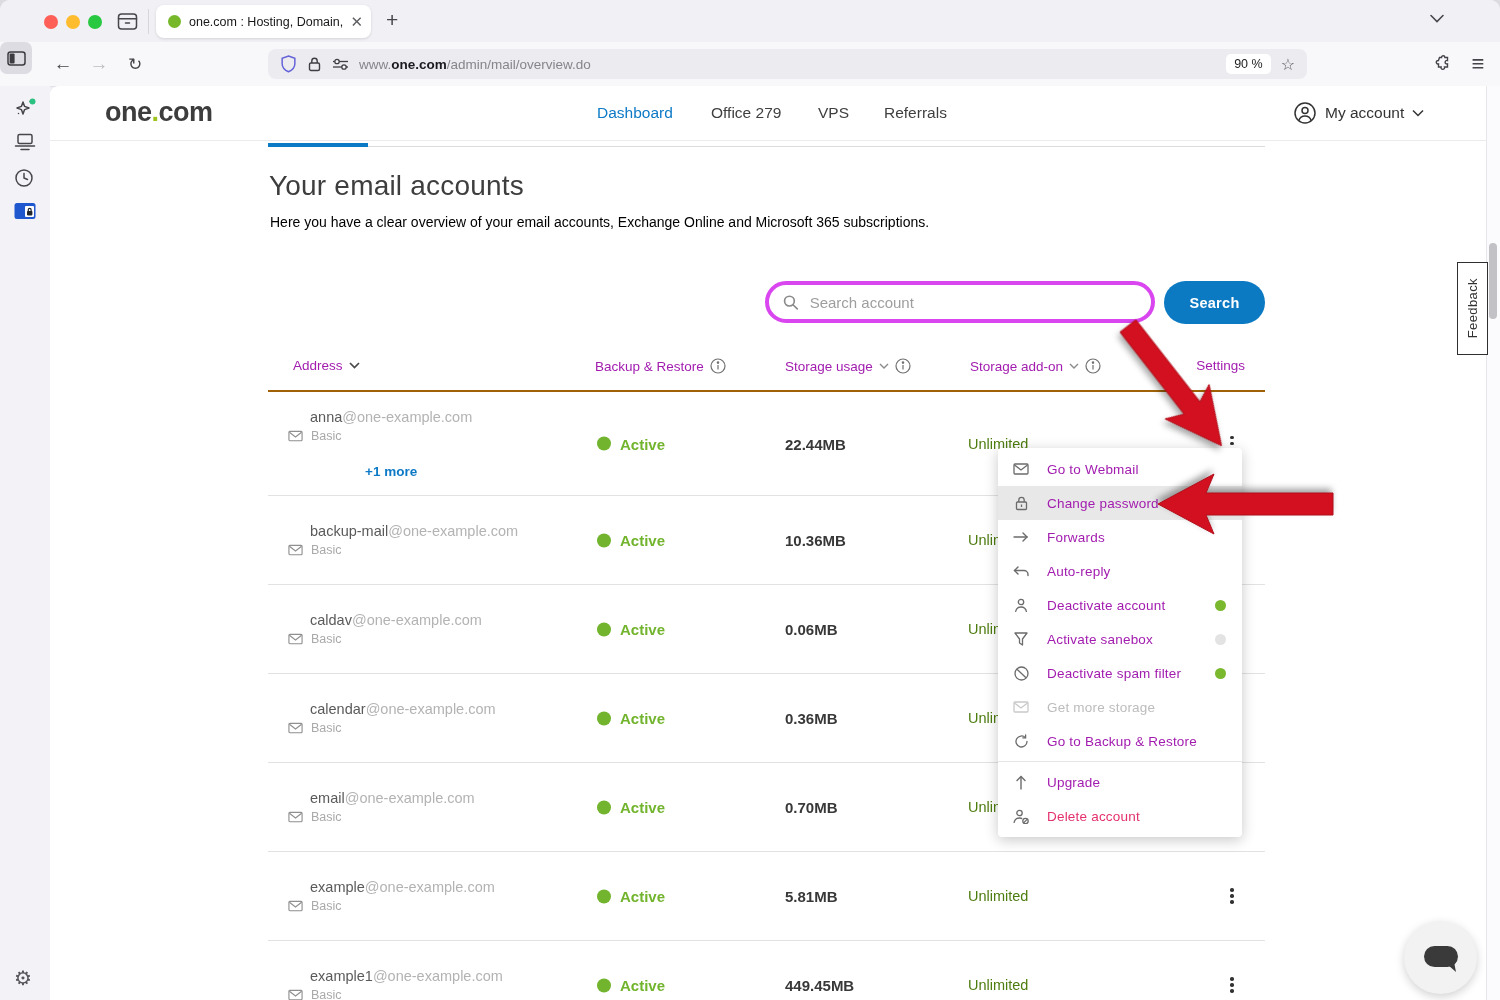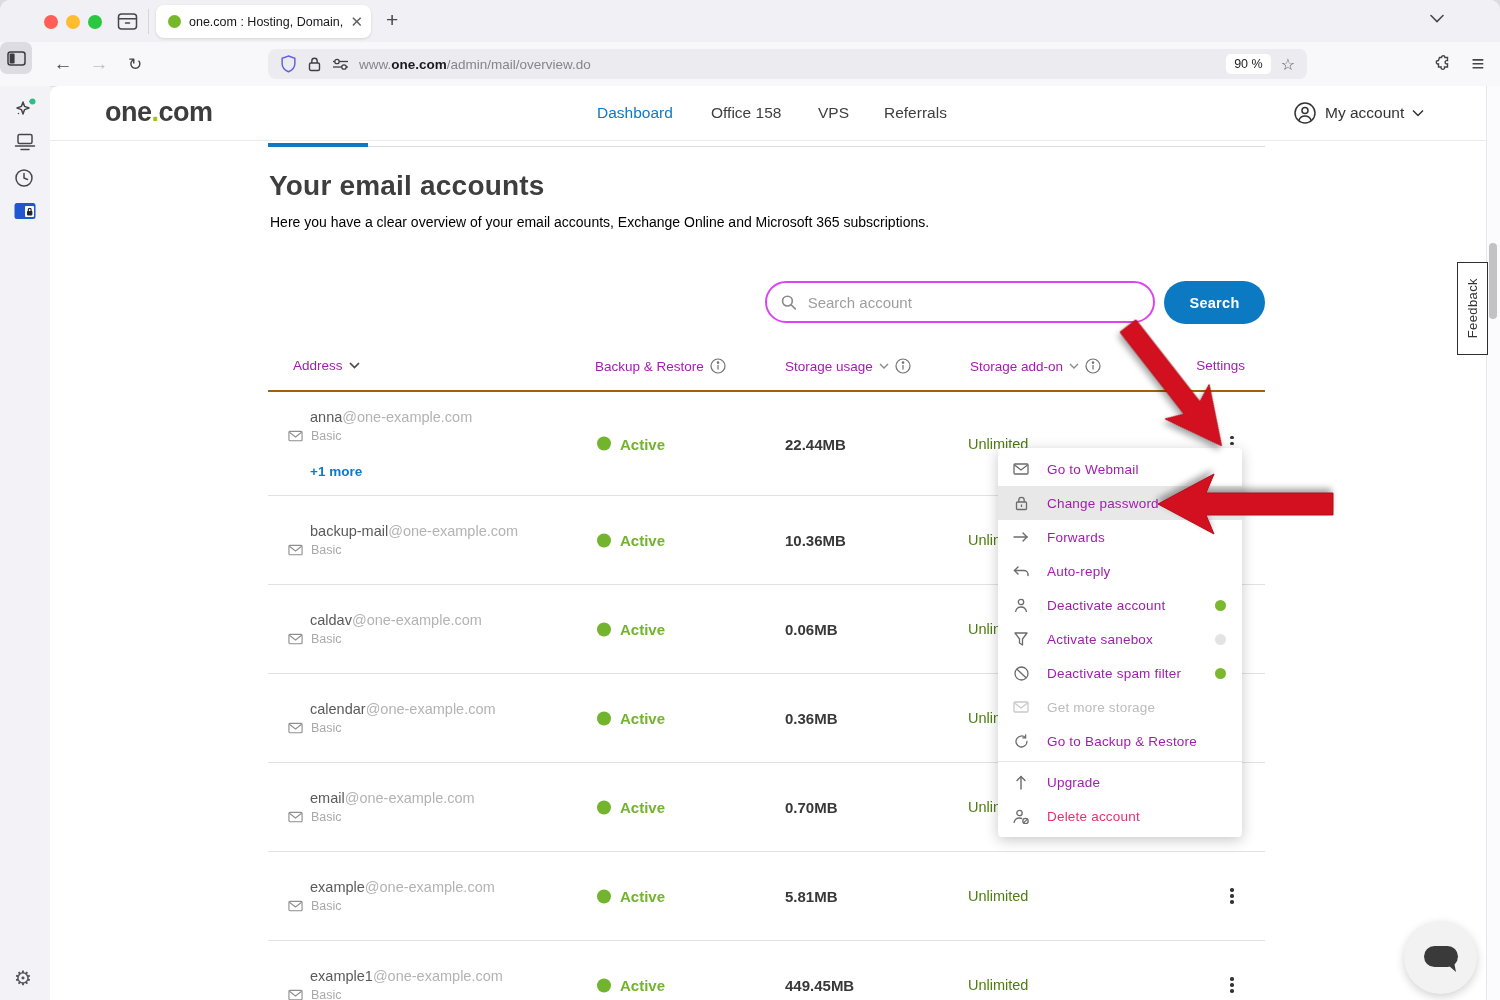--- a/index.html
+++ b/index.html
@@ -47,36 +47,36 @@
   .logo{position:absolute;left:55px;top:11px;font-size:27px;font-weight:700;color:#3d3d3d;letter-spacing:-.5px;}
   .logo .dot{color:#9ec31d;}
   .nav-item{position:absolute;top:18px;font-size:15.5px;color:#3f3f3f;cursor:default;}
   .nav-item.active{color:#0d7ac6;}
   .account{position:absolute;left:1243px;top:15px;display:flex;align-items:center;gap:8px;color:#333;font-size:15.5px;}
 
   
   .tabline{position:absolute;left:218px;top:60px;width:997px;height:1px;background:#dcdcdc;}
   .tabline-active{position:absolute;left:218px;top:57px;width:100px;height:4px;background:#0d7ac6;}
 
-  .page-title{position:absolute;left:219px;top:84px;font-size:28px;font-weight:700;color:#3e3e3e;letter-spacing:.2px;}
+  .page-title{position:absolute;left:219px;top:84px;font-size:28px;font-weight:400;color:#3e3e3e;letter-spacing:.2px;}
   .page-sub{position:absolute;left:220px;top:128px;font-size:14px;color:#000000;}
 
   
-  .search-box{position:absolute;left:715px;top:195px;width:390px;height:42px;border:2px solid #d946ef;border-radius:22px;
+  .search-box{position:absolute;left:715px;top:195px;width:390px;height:42px;border:4px solid #d946ef;border-radius:22px;
               background:#fff;display:flex;align-items:center;padding:0 14px;box-sizing:border-box;}
   .search-box input{border:none;outline:none;font-size:15px;color:#333;width:100%;margin-left:9px;font-family:"Liberation Sans",sans-serif;background:transparent;}
   .search-box input::placeholder{color:#9e9e9e;}
   .search-btn{position:absolute;left:1114px;top:195px;width:101px;height:43px;border:none;border-radius:22px;background:#0b7ac2;
               color:#fff;font-size:14.5px;font-weight:700;letter-spacing:.3px;font-family:"Liberation Sans",sans-serif;}
 
   
   .table{position:absolute;left:218px;top:258px;width:997px;}
   .thead{position:relative;height:46px;border-bottom:2px solid #a16207;font-size:13.5px;color:#a21caf;}
   .th{position:absolute;top:14px;display:flex;align-items:center;gap:6px;}
-  .row{position:relative;height:88px;border-bottom:1px solid #e2e2e2;}
+  .row{position:relative;height:88px;border-bottom:1px solid #e2e2e2;text-align:center;}
   .row.first{height:103px;border-bottom:none;}
   .row.r2plus{border-bottom:none;border-top:1px solid #e2e2e2;}
   .c-addr{position:absolute;left:20px;top:50%;transform:translateY(-50%);}
   .email-line{font-size:14.5px;padding-left:22px;white-space:nowrap;}
   .email-line .nm{color:#5a5a5a;}
   .email-line .dom{color:#b3b3b3;}
   .plan-line{display:flex;align-items:center;gap:8px;margin-top:4px;color:#a9a9a9;font-size:12.5px;}
   .more-line{padding-left:22px;margin-top:21px;font-size:13.5px;font-weight:700;color:#0d7ac6;}
   .c-status{position:absolute;left:329px;top:50%;transform:translateY(-50%);display:flex;align-items:center;gap:9px;
             color:#72b42d;font-size:15px;font-weight:700;}
@@ -221,21 +221,21 @@
       </svg>
     </span>
     <span class="fx-icon" style="top:880px;font-size:20px;color:#56565c;">⚙</span>
   </div>
 
   <div class="content">
 
     <div class="sitehead">
       <div class="logo"><span>one</span><span class="dot">.</span><span>com</span></div>
       <span class="nav-item active" style="left:547px;">Dashboard</span>
-      <span class="nav-item" style="left:661px;">Office 158</span>
+      <span class="nav-item" style="left:661px;">Office 279</span>
       <span class="nav-item" style="left:768px;">VPS</span>
       <span class="nav-item" style="left:834px;">Referrals</span>
       <div class="account">
         <span>
           <svg width="24" height="24" viewBox="0 0 24 24" fill="none" stroke="#333" stroke-width="1.5">
               <circle cx="12" cy="12" r="10"></circle>
               <circle cx="12" cy="9.5" r="3"></circle>
               <path d="M5.8 19.5c1-3.2 3.4-4.6 6.2-4.6s5.2 1.4 6.2 4.6"></path>
             </svg>
         </span>

